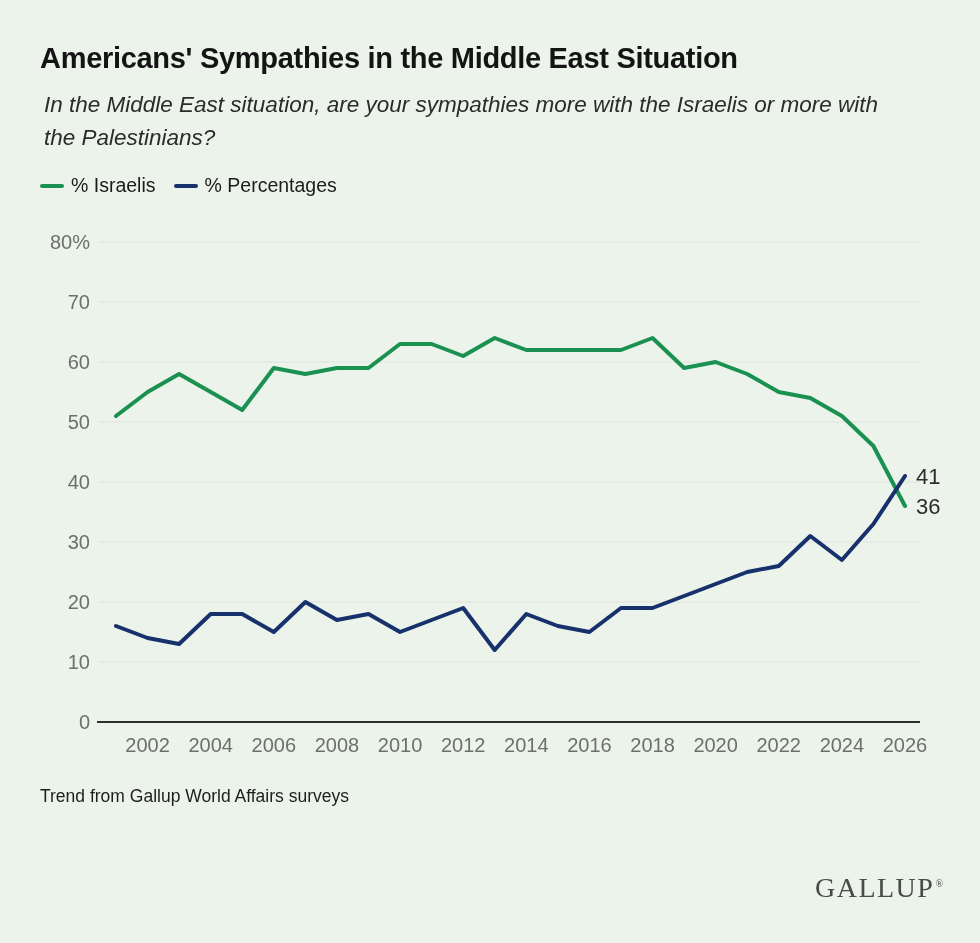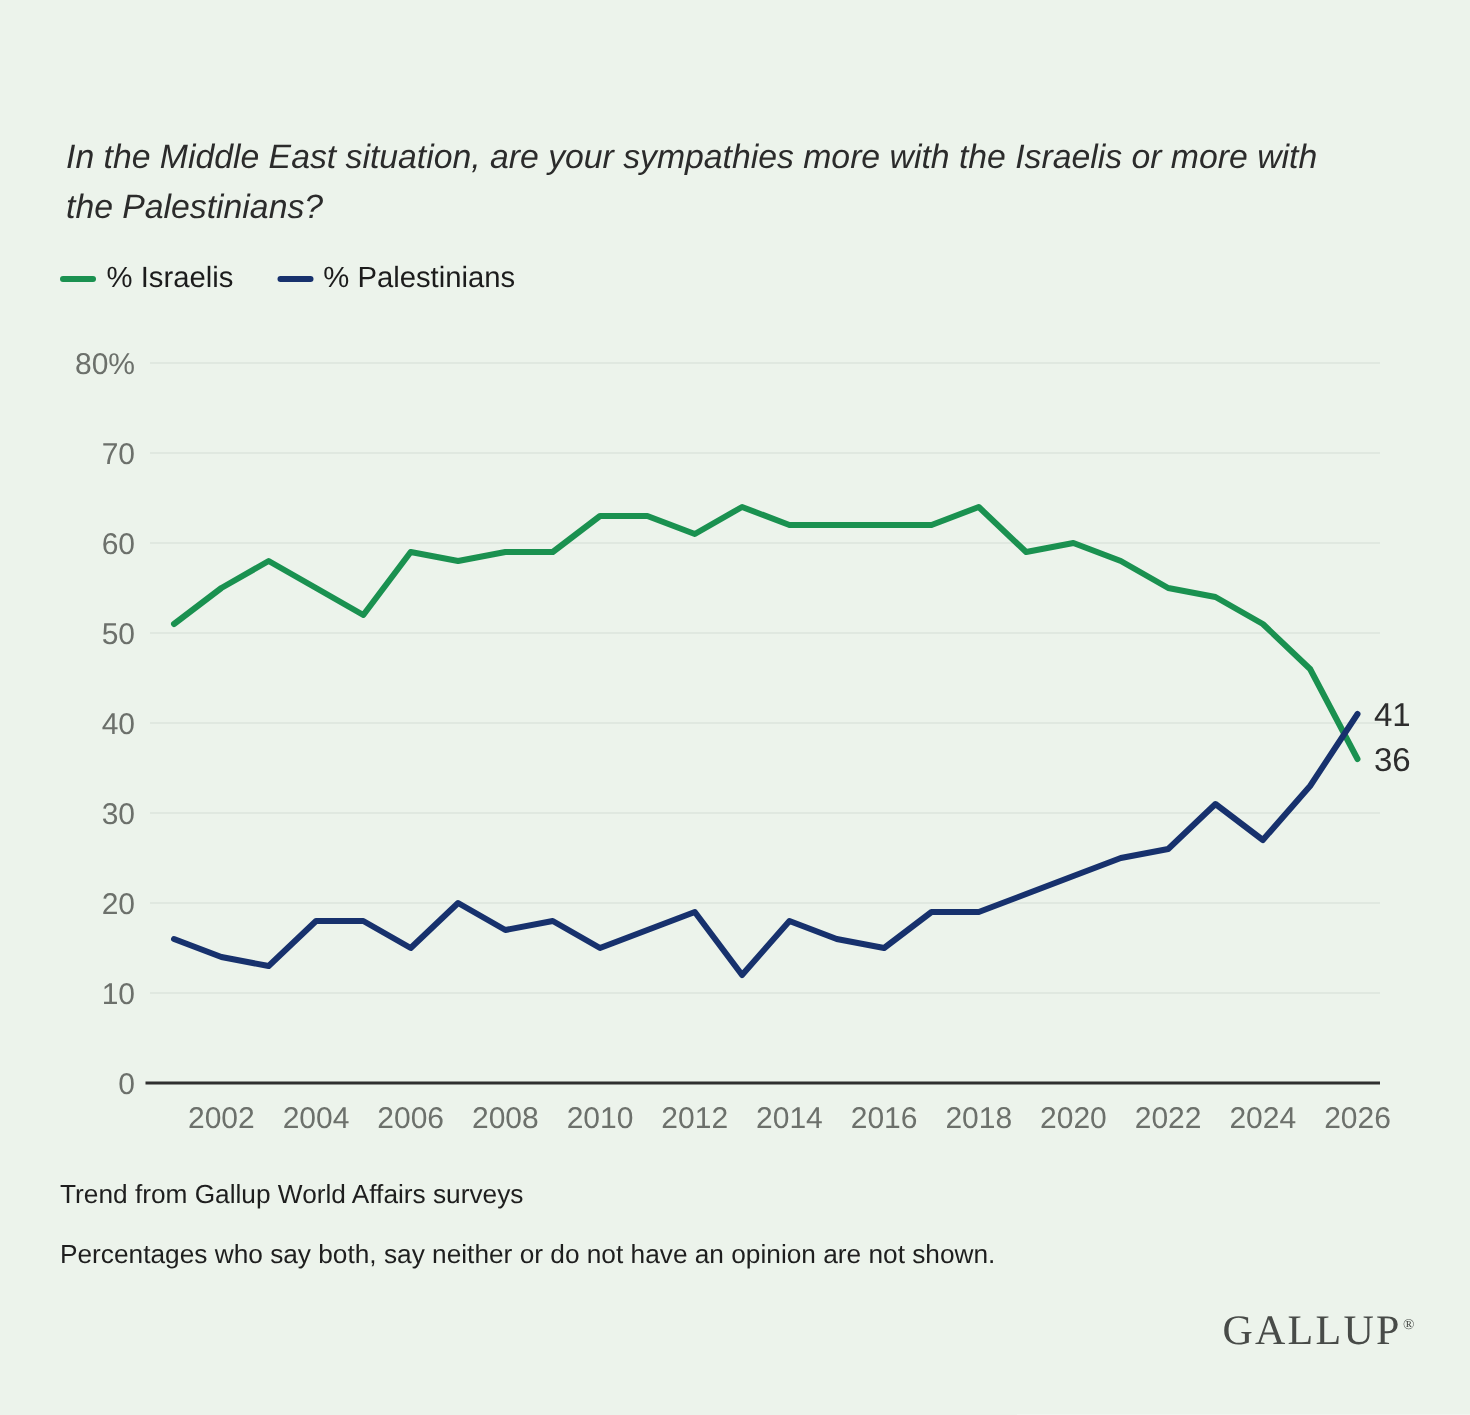--- a/index.html
+++ b/index.html
@@ -27,21 +27,21 @@
     margin: 4px;
     font-size: 22.5px;
     font-style: italic;
     line-height: 1.48;
     color: #2b2b2b;
   }
   .legend {
     position: absolute;
     left: 40px; top: 174px;
     display: flex;
-    gap: 29px;
+    gap: 18px;
   }
   .legend-item {
     display: flex;
     align-items: center;
     gap: 7px;
     font-size: 19.5px;
     color: #1c1c1c;
   }
   .swatch {
     display: inline-block;
@@ -82,31 +82,32 @@
     vertical-align: super;
     letter-spacing: 0;
     margin-left: 1px;
   }
 </style>
 </head>
 <body>
 
 <div class="card">
 
+  <h1 class="title">Americans' Sympathies in the Middle East Situation</h1>
 
   <p class="subtitle">In the Middle East situation, are your sympathies more with the Israelis or more with the Palestinians?</p>
 
   <div class="legend">
     <div class="legend-item">
       <span class="swatch" id="sw-0" style="background: rgb(26, 145, 80);"></span>
       <span>% Israelis</span>
     </div>
     <div class="legend-item">
       <span class="swatch" id="sw-1" style="background: rgb(23, 49, 109);"></span>
-      <span>% Palestinians</span>
+      <span>% Percentages</span>
     </div>
   </div>
 
   <svg id="chart-svg" width="980" height="770">
       <line x1="97" x2="920" y1="722" y2="722" stroke="#2f2f2f" stroke-width="2"></line>
       <text x="90" y="729" text-anchor="end" class="tick">0</text>
       <line x1="100" x2="920" y1="662" y2="662" stroke="#dde4dc" stroke-width="1"></line>
       <text x="90" y="669" text-anchor="end" class="tick">10</text>
       <line x1="100" x2="920" y1="602" y2="602" stroke="#dde4dc" stroke-width="1"></line>
       <text x="90" y="609" text-anchor="end" class="tick">20</text>
@@ -135,17 +136,16 @@
       <text x="778.76" y="752" text-anchor="middle" class="tick">2022</text>
       <text x="841.88" y="752" text-anchor="middle" class="tick">2024</text>
       <text x="905" y="752" text-anchor="middle" class="tick">2026</text>
       <polyline points="116.0,416.0 147.6,392.0 179.1,374.0 210.7,392.0 242.2,410.0 273.8,368.0 305.4,374.0 336.9,368.0 368.5,368.0 400.0,344.0 431.6,344.0 463.2,356.0 494.7,338.0 526.3,350.0 557.8,350.0 589.4,350.0 621.0,350.0 652.5,338.0 684.1,368.0 715.6,362.0 747.2,374.0 778.8,392.0 810.3,398.0 841.9,416.0 873.4,446.0 905.0,506.0" fill="none" stroke="#1a9150" stroke-width="4" stroke-linejoin="round" stroke-linecap="round"></polyline>
       <polyline points="116.0,626.0 147.6,638.0 179.1,644.0 210.7,614.0 242.2,614.0 273.8,632.0 305.4,602.0 336.9,620.0 368.5,614.0 400.0,632.0 431.6,620.0 463.2,608.0 494.7,650.0 526.3,614.0 557.8,626.0 589.4,632.0 621.0,608.0 652.5,608.0 684.1,596.0 715.6,584.0 747.2,572.0 778.8,566.0 810.3,536.0 841.9,560.0 873.4,524.0 905.0,476.0" fill="none" stroke="#17316d" stroke-width="4" stroke-linejoin="round" stroke-linecap="round"></polyline>
       <text x="916" y="514" class="endlabel">36</text>
       <text x="916" y="484" class="endlabel">41</text>
     </svg>
 
   <p class="note note1">Trend from Gallup World Affairs surveys</p>
-  <p class="note note2">Percentages who say both, say neither or do not have an opinion are not shown.</p>
 
   <div class="logo"><span>GALLUP</span><span class="reg">®</span></div>
 
 </div>
 
 </body></html>

